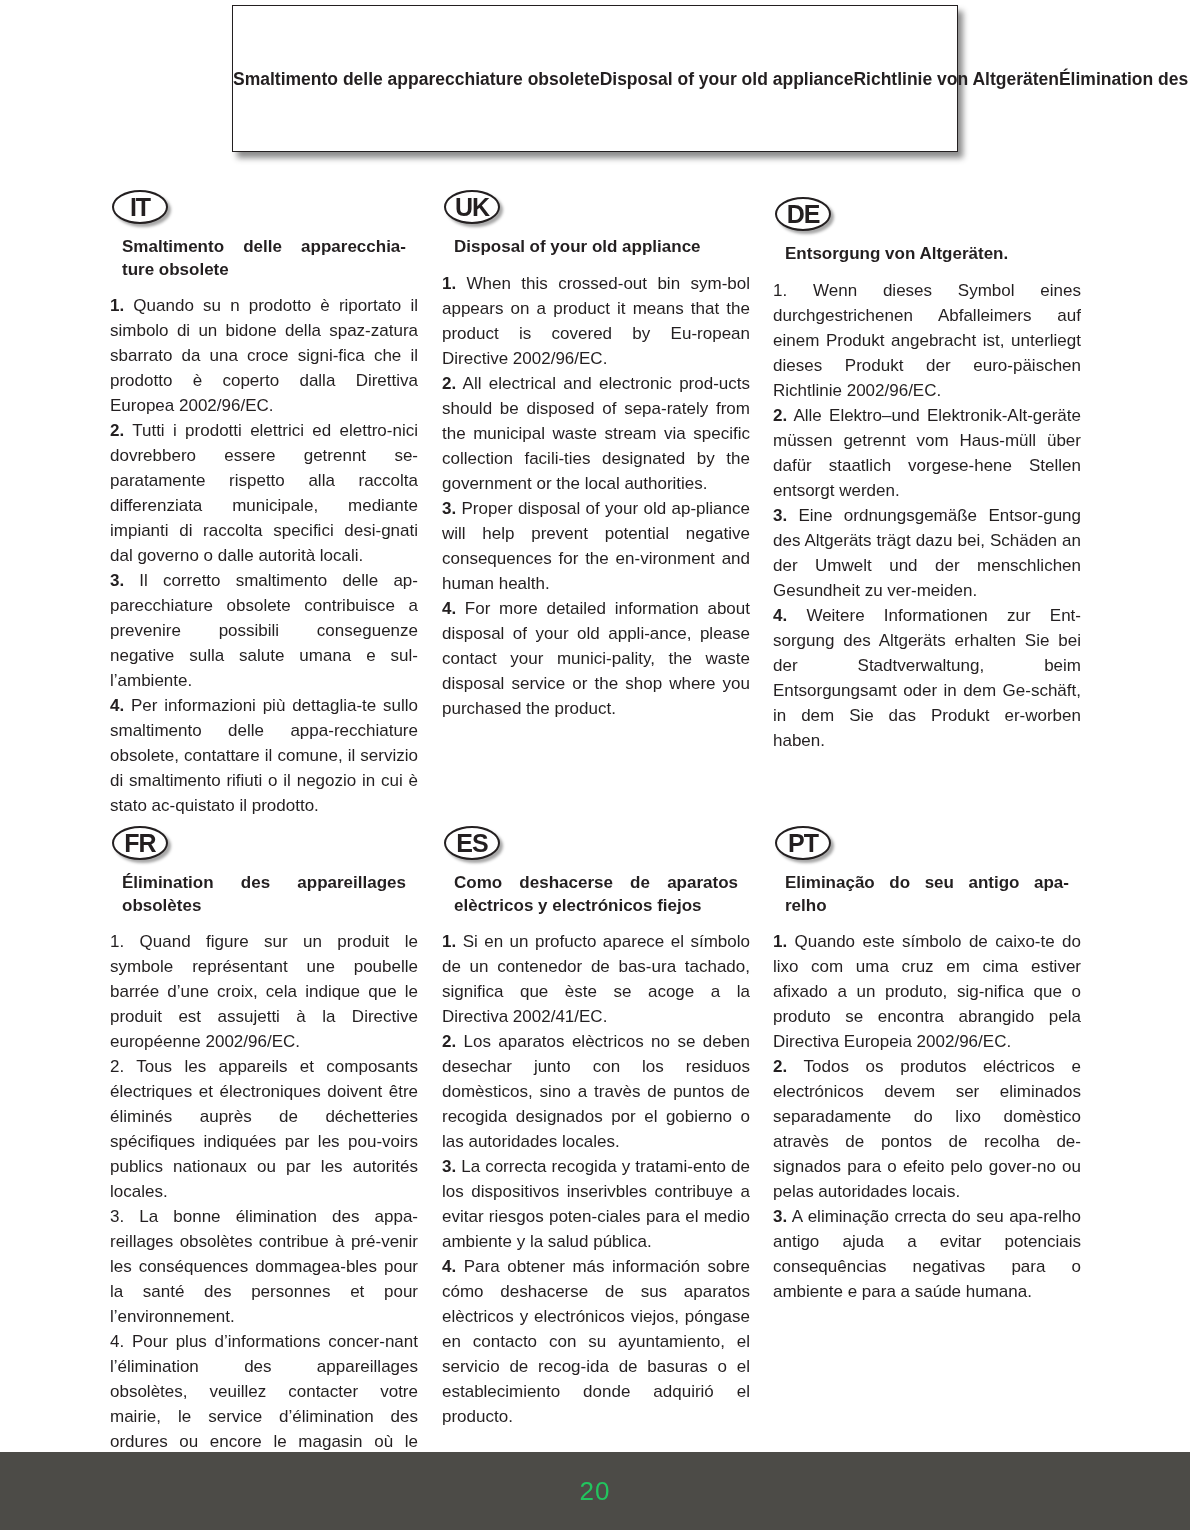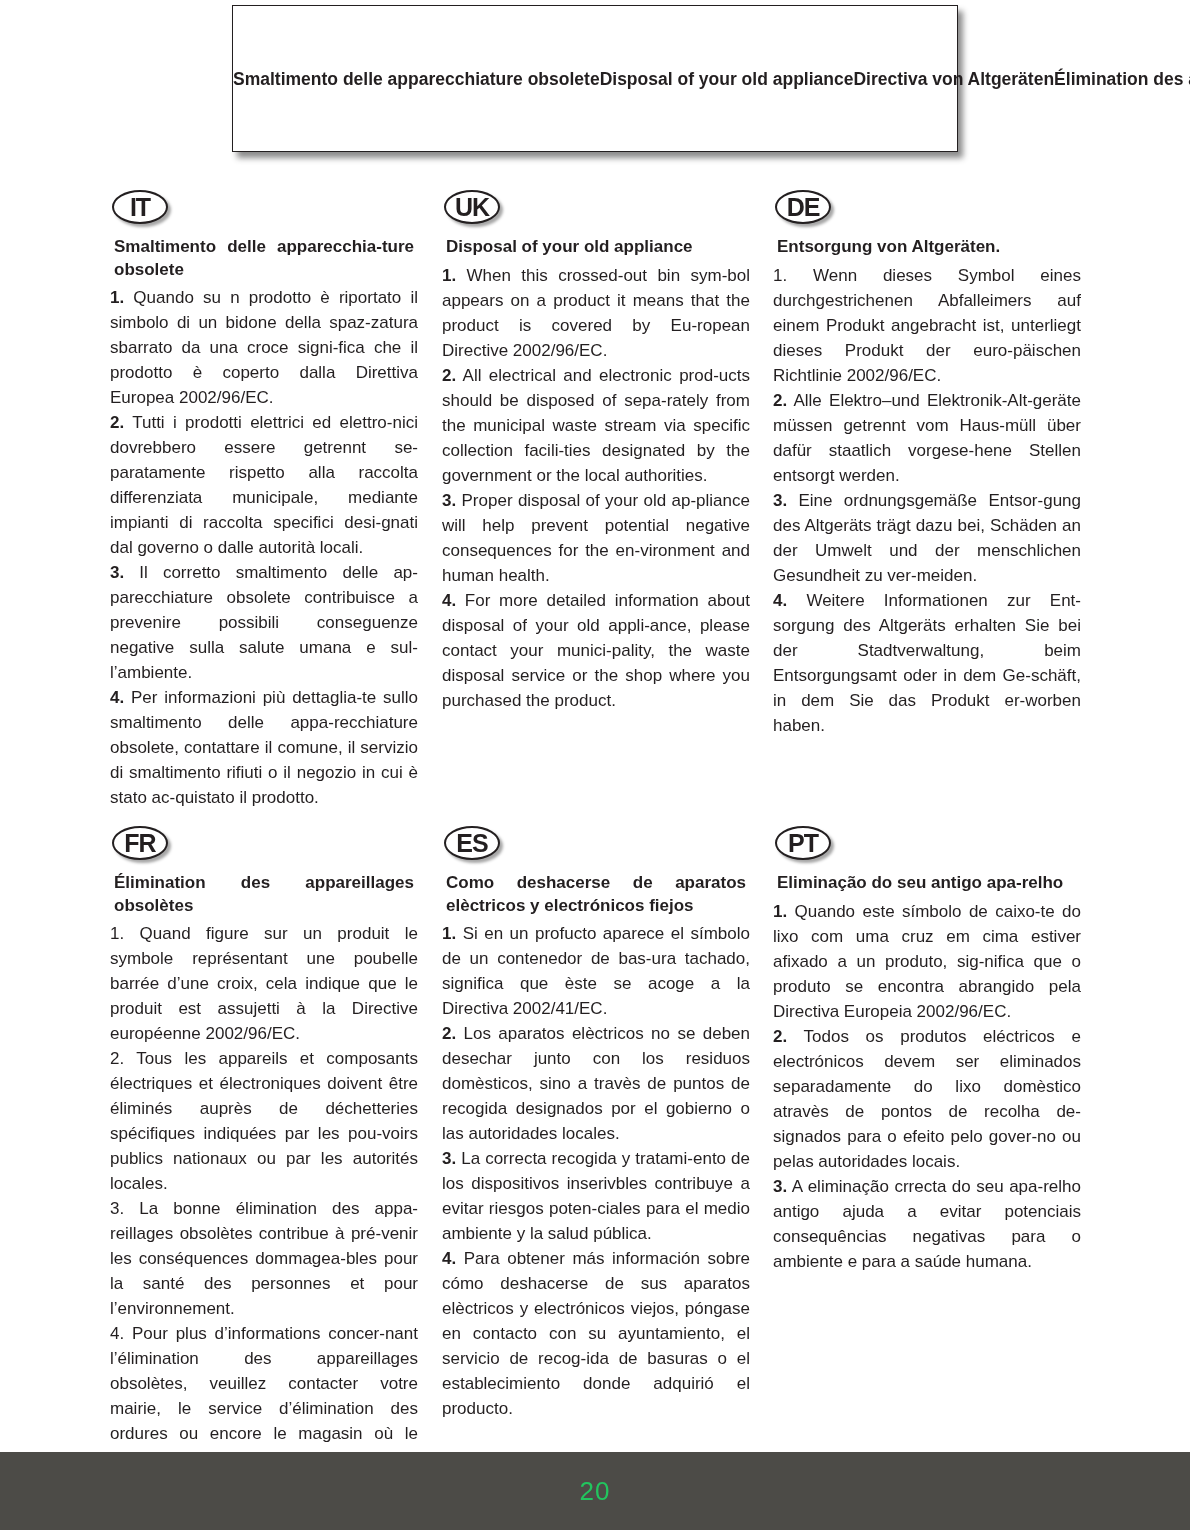--- a/index.html
+++ b/index.html
@@ -19,52 +19,52 @@
     padding-top: 1px;
   }
   .header-titles div {
     font-weight: bold; font-size: 17.5px; line-height: 24px; text-align: center; white-space: nowrap;
   }
   .header-icon { width: 118px; position: relative; }
   .header-icon svg { position: absolute; left: 0; top: 0; }
 
   .col { position: absolute; width: 308px; }
   .badge {
-    position: relative; width: 56px; height: 34px; margin-left: 2px; margin-bottom: 12px;
+    position: relative; width: 56px; height: 34px; margin-left: 2px; margin-bottom: 5px;
   }
   .badge .oval {
     position: absolute; left: 0; top: 0; width: 56px; height: 34px;
     border: 2px solid #231f20; border-radius: 50%; box-sizing: border-box; background: #fff;
     box-shadow: 3px 3px 3px rgba(0,0,0,0.35);
     display: flex; align-items: center; justify-content: center;
     font-weight: bold; font-size: 25px; letter-spacing: -1px;
   }
   .sec-title {
     font-weight: bold; font-size: 17px; line-height: 22.6px; text-align: justify;
-    text-align-last: left; margin: 4px;
+    text-align-last: left; margin: 12px;
   }
   .para {
     font-size: 17px; line-height: 25px; text-align: justify; margin: 0;
     hyphens: manual;
   }
   .para b { font-weight: bold; }
   .footer {
     position: absolute; left: 0; top: 1452px; width: 1190px; height: 78px;
     background: #4c4b47; display: flex; align-items: center; justify-content: center;
   }
   .footer span { color: #22c55e; font-size: 26px; letter-spacing: 1px; }
 </style>
 </head>
 <body>
 
 <div class="header-box">
   <div class="header-titles">
     <div>Smaltimento delle apparecchiature obsolete</div>
     <div>Disposal of your old appliance</div>
-    <div>Directiva von Altgeräten</div>
+    <div>Richtlinie von Altgeräten</div>
     <div>Élimination des appareillages obsolètes</div>
     <div>Como deshacerse de aparatos elèctricos y electrónicos fiejos</div>
     <div>Eliminação do seu antigo aparelho</div>
   </div>
   <div class="header-icon">
     <svg width="118" height="145" viewBox="0 0 118 145">
       <g fill="none" stroke="#231f20" stroke-width="1.8">
 
         <path d="M37 21 h14 v-4 h14 v4 h12"></path>
         <path d="M35 32 q0 -11 23 -11 q23 0 25 11 z"></path>
@@ -101,21 +101,21 @@
   <div class="badge">
     <div class="oval">UK</div>
   </div>
   <p class="sec-title">Disposal of your old appliance</p>
   <p class="para"><b>1.</b><span> When this crossed-out bin sym-bol appears on a product it means that the product is covered by Eu-ropean Directive 2002/96/EC.</span></p>
   <p class="para"><b>2.</b><span> All electrical and electronic prod-ucts should be disposed of sepa-rately from the municipal waste stream via specific collection facili-ties designated by the government or the local authorities.</span></p>
   <p class="para"><b>3.</b><span> Proper disposal of your old ap-pliance will help prevent potential negative consequences for the en-vironment and human health.</span></p>
   <p class="para"><b>4.</b><span> For more detailed information about disposal of your old appli-ance, please contact your munici-pality, the waste disposal service or the shop where you purchased the product.</span></p>
 </div>
 
-<div class="col" style="left:773px; top:190px;">
+<div class="col" style="left:773px; top:197px;">
   <div class="badge">
     <div class="oval">DE</div>
   </div>
   <p class="sec-title">Entsorgung von Altgeräten.</p>
   <p class="para"><span>1.</span><span> Wenn dieses Symbol eines durchgestrichenen Abfalleimers auf einem Produkt angebracht ist, unterliegt dieses Produkt der euro-päischen Richtlinie 2002/96/EC.</span></p>
   <p class="para"><b>2.</b><span> Alle Elektro–und Elektronik-Alt-geräte müssen getrennt vom Haus-müll über dafür staatlich vorgese-hene Stellen entsorgt werden.</span></p>
   <p class="para"><b>3.</b><span> Eine ordnungsgemäße Entsor-gung des Altgeräts trägt dazu bei, Schäden an der Umwelt und der menschlichen Gesundheit zu ver-meiden.</span></p>
   <p class="para"><b>4.</b><span> Weitere Informationen zur Ent-sorgung des Altgeräts erhalten Sie bei der Stadtverwaltung, beim Entsorgungsamt oder in dem Ge-schäft, in dem Sie das Produkt er-worben haben.</span></p>
 </div>
 

